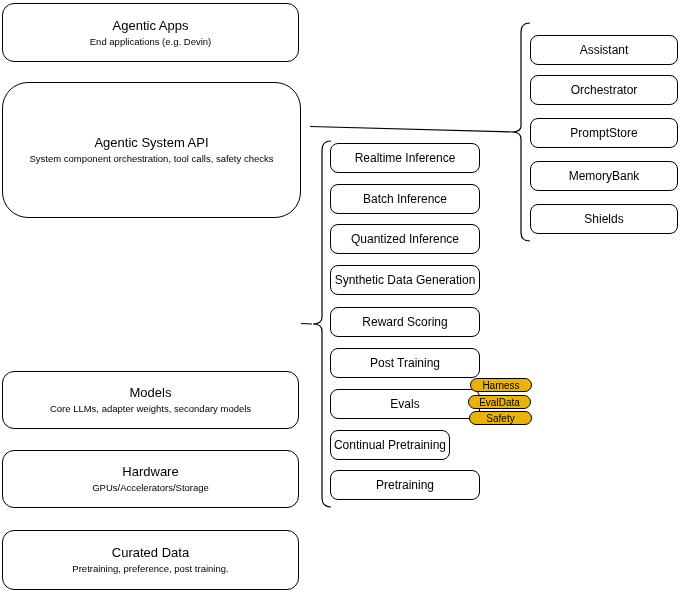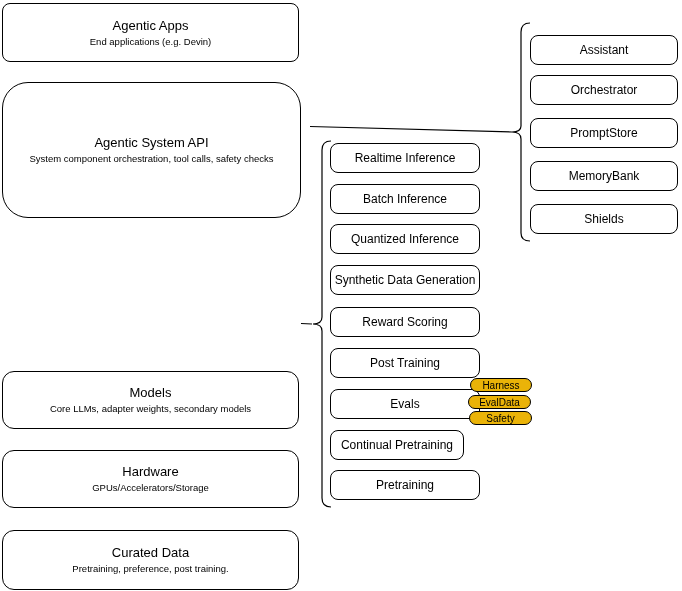--- a/index.html
+++ b/index.html
@@ -54,21 +54,21 @@
 
 <div class="canvas">
 
   <svg class="connectors" viewBox="0 0 682 591" xmlns="http://www.w3.org/2000/svg">
     <path d="M 310 126.5 L 512 132" fill="none" stroke="#000000" stroke-width="1.2"></path>
     <path d="M 301 323.5 L 312 324" fill="none" stroke="#000000" stroke-width="1.2"></path>
     <path d="M 331 141 Q 322 141 322 150 L 322 317 Q 322 324 313 324 Q 322 324 322 331 L 322 498 Q 322 507 331 507" fill="none" stroke="#000000" stroke-width="1.2"></path>
     <path d="M 530 23 Q 521 23 521 32 L 521 126 Q 521 132 512 132 Q 521 132 521 139 L 521 233 Q 521 241 530 241" fill="none" stroke="#000000" stroke-width="1.2"></path>
   </svg>
 
-  <div class="box r-md" style="left:2px; top:3px; width:297px; height:59px;border-radius:8px;">
+  <div class="box r-md" style="left:2px; top:3px; width:297px; height:59px;">
     <div class="title">Agentic Apps</div>
     <div class="subtitle">End applications (e.g. Devin)</div>
   </div>
 
   <div class="box r-lg" style="left:2px; top:82px; width:299px; height:136px;">
     <div class="title">Agentic System API</div>
     <div class="subtitle">System component orchestration, tool calls, safety checks</div>
   </div>
 
 
@@ -101,21 +101,21 @@
   </div>
   <div class="box r-sm" style="left:330px; top:307px; width:150px; height:30px;">
     <div class="label">Reward Scoring</div>
   </div>
   <div class="box r-sm" style="left:330px; top:348px; width:150px; height:30px;">
     <div class="label">Post Training</div>
   </div>
   <div class="box r-sm" style="left:330px; top:389px; width:150px; height:30px;">
     <div class="label">Evals</div>
   </div>
-  <div class="box r-sm" style="left:330px; top:430px; width:134px; height:30px;">
+  <div class="box r-sm" style="left:330px; top:430px; width:120px; height:30px;">
     <div class="label">Continual Pretraining</div>
   </div>
   <div class="box r-sm" style="left:330px; top:470px; width:150px; height:30px;">
     <div class="label">Pretraining</div>
   </div>
 
   <div class="pill" style="left:470px; top:378px; width:62px; height:14px;">
     <span>Harness</span>
   </div>
   <div class="pill" style="left:468px; top:395px; width:63px; height:14px;align-items:flex-end;">

